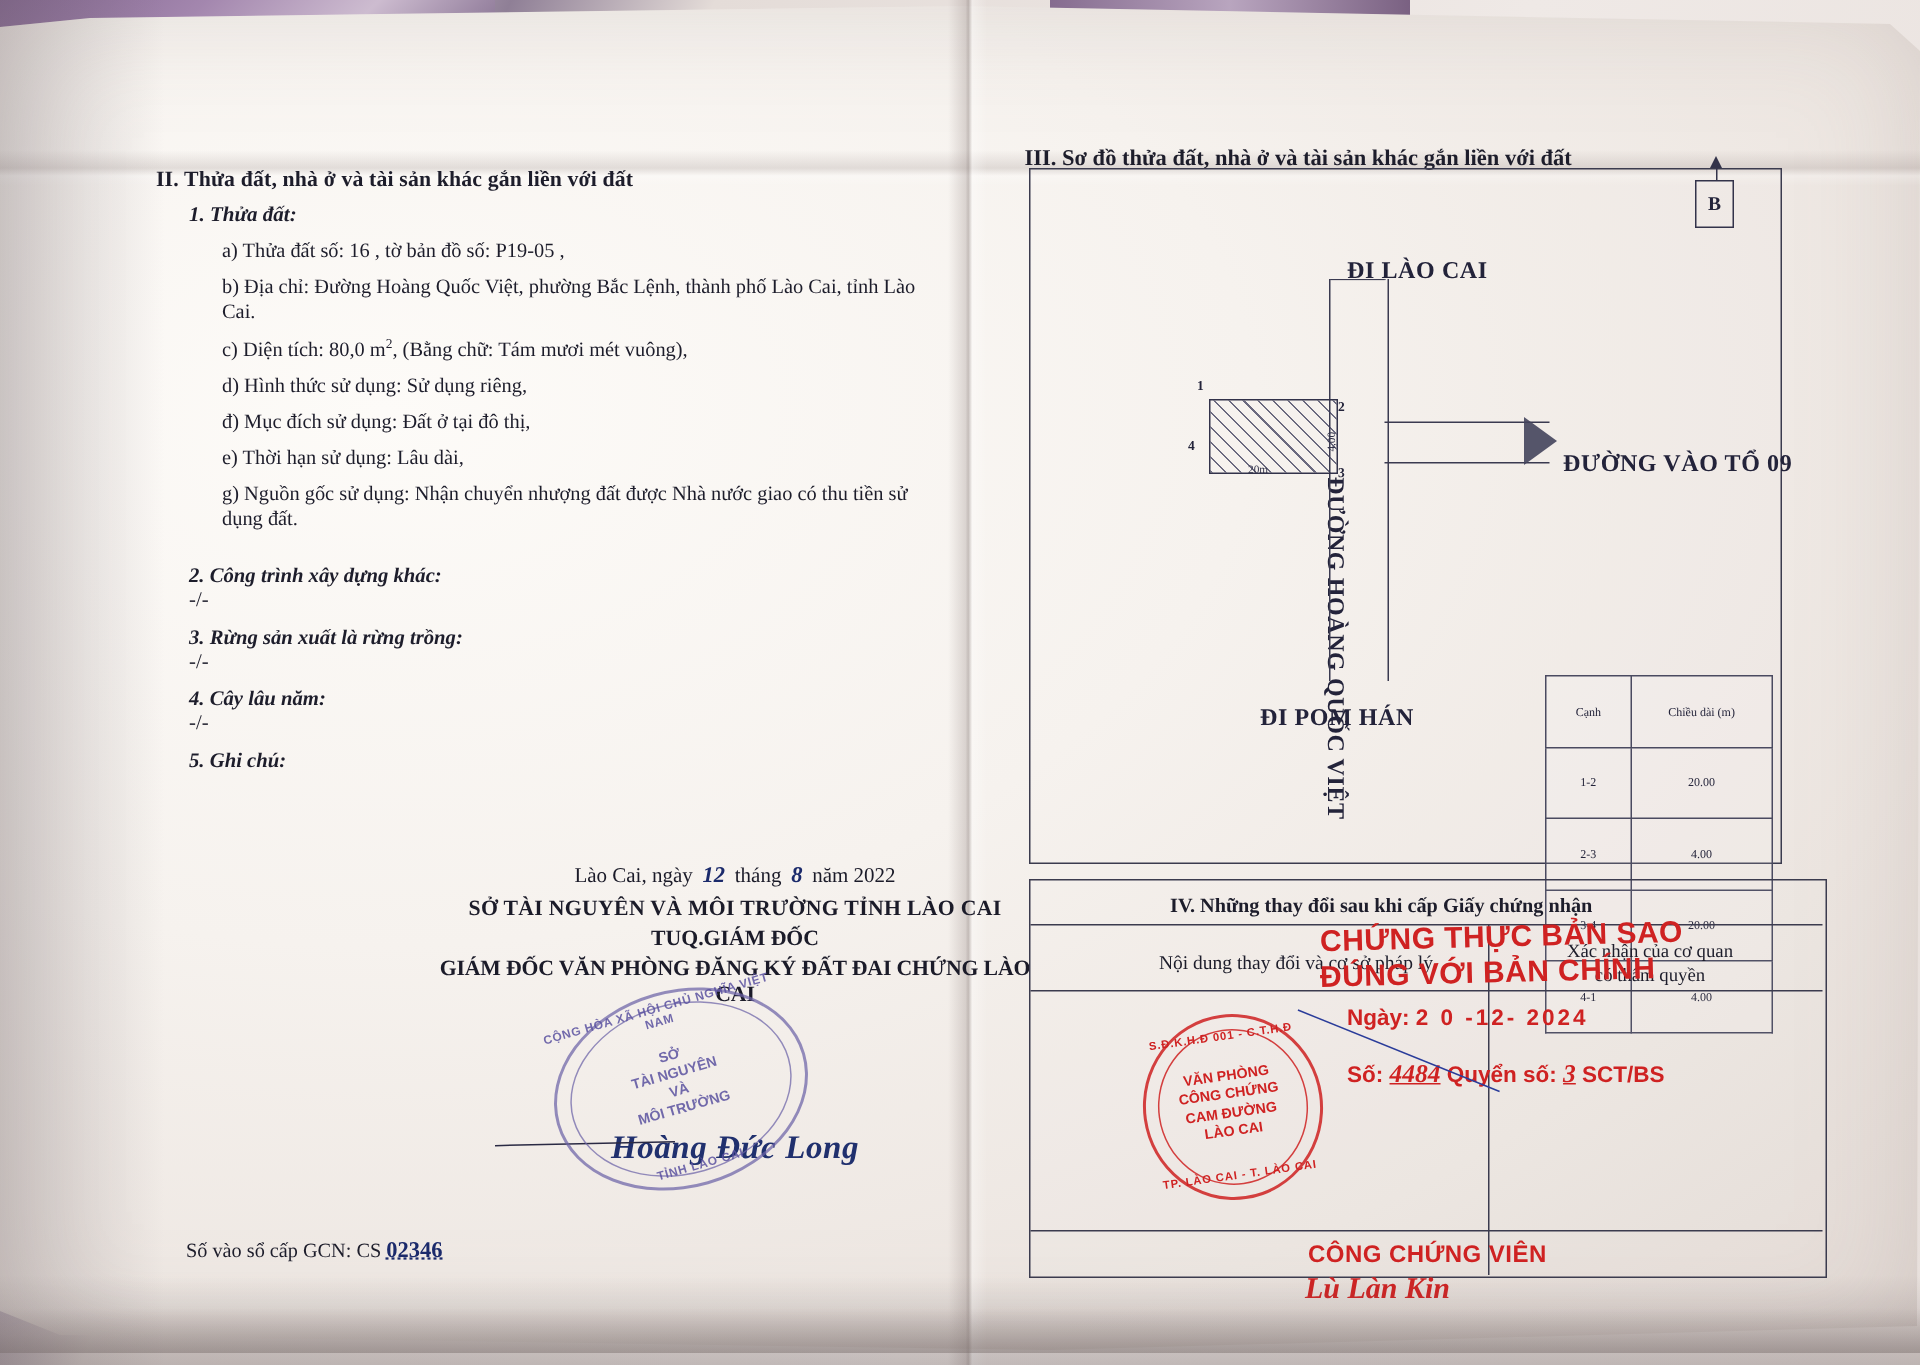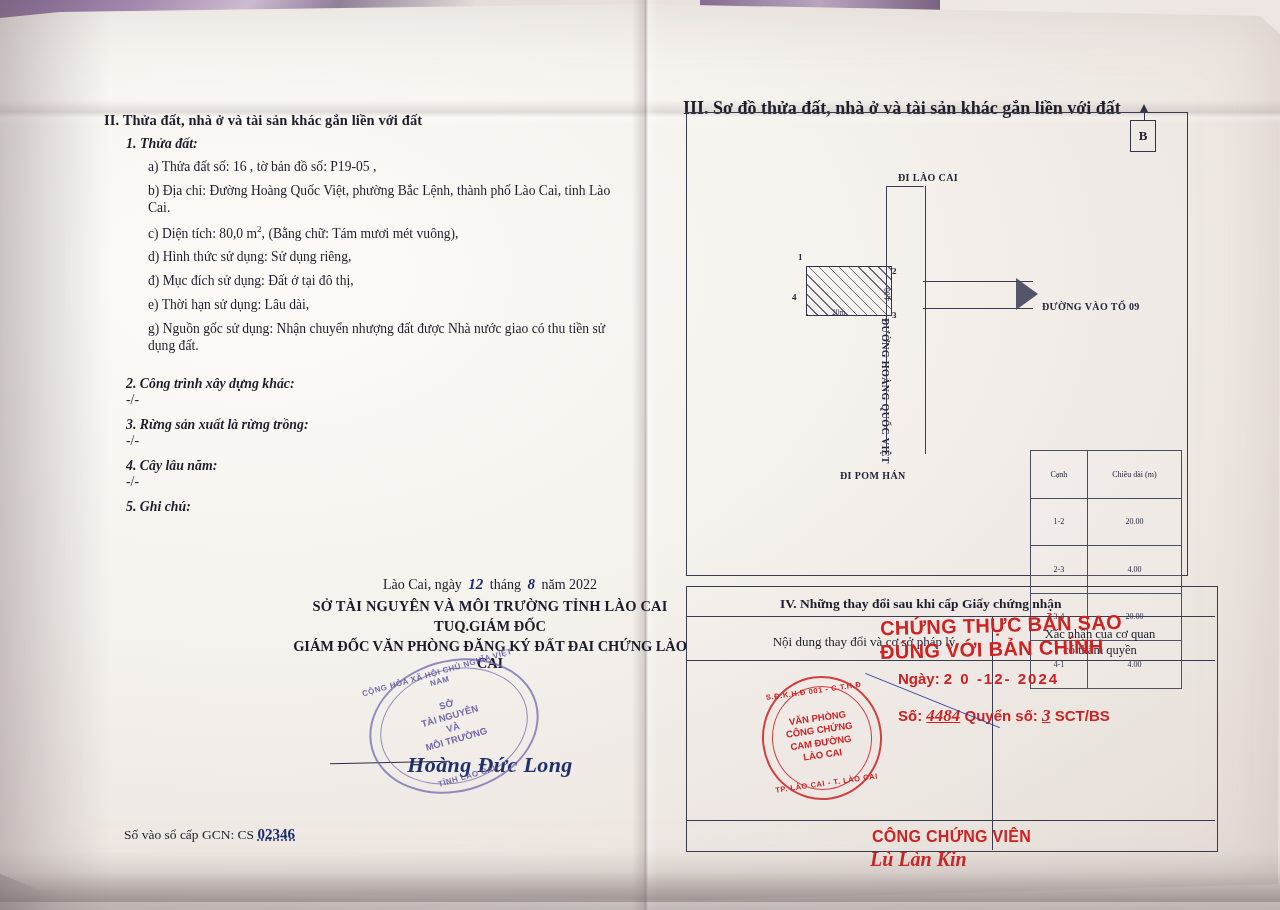--- a/index.html
+++ b/index.html
@@ -101,23 +101,23 @@
   .seal-txt .arc-top{position:absolute;left:0;right:0;top:6px;font-size:8px;letter-spacing:.5px;}
   .seal-txt .arc-bot{position:absolute;left:0;right:0;bottom:5px;font-size:8px;letter-spacing:.5px;}
 
   .sovao{position:absolute;left:124px;top:826px;font-size:13.5px;color:#1d1d2b;}
   .sovao .hand{color:#1b2a6b;font-weight:bold;font-size:15px;
                 text-decoration:underline;text-decoration-style:dotted;}
 
   
   .panel{position:absolute;border:1.3px solid #3b3b4e;background:rgba(255,255,255,.04);}
   #map-panel{left:686px;top:112px;width:500px;height:462px;}
-  .panel-title{position:absolute;left:680px;top:98px;font-weight:bold;font-size:18px;color:#1d1d2b;background:transparent;padding:0 3px;text-align:right;}
-
-  .map-label{position:absolute;font-size:10px;font-weight:bold;color:#23233a;letter-spacing:.4px;}
+  .panel-title{position:absolute;left:680px;top:98px;font-weight:bold;font-size:15px;color:#1d1d2b;background:transparent;padding:0 3px;text-align:right;}
+
+  .map-label{position:absolute;font-size:16px;font-weight:bold;color:#23233a;letter-spacing:.4px;}
   .vert{writing-mode:vertical-rl;text-orientation:mixed;}
   .north-box{position:absolute;left:1130px;top:120px;width:24px;height:30px;border:1.2px solid #33334a;
              font-size:13px;font-weight:bold;text-align:center;line-height:30px;color:#23233a;}
   .north-arrow{position:absolute;left:1140px;top:104px;width:0;height:0;
                border-left:4px solid transparent;border-right:4px solid transparent;border-bottom:8px solid #33334a;}
   .north-stem{position:absolute;left:1143.5px;top:110px;width:1.2px;height:10px;background:#33334a;}
 
   
   .road-v{position:absolute;left:886px;top:186px;width:38px;height:268px;border-left:1.2px solid #3a3a50;border-right:1.2px solid #3a3a50;}
   .road-v-top{position:absolute;left:886px;top:186px;width:38px;height:0;border-top:1.2px solid #3a3a50;border-radius:50%/6px;}

